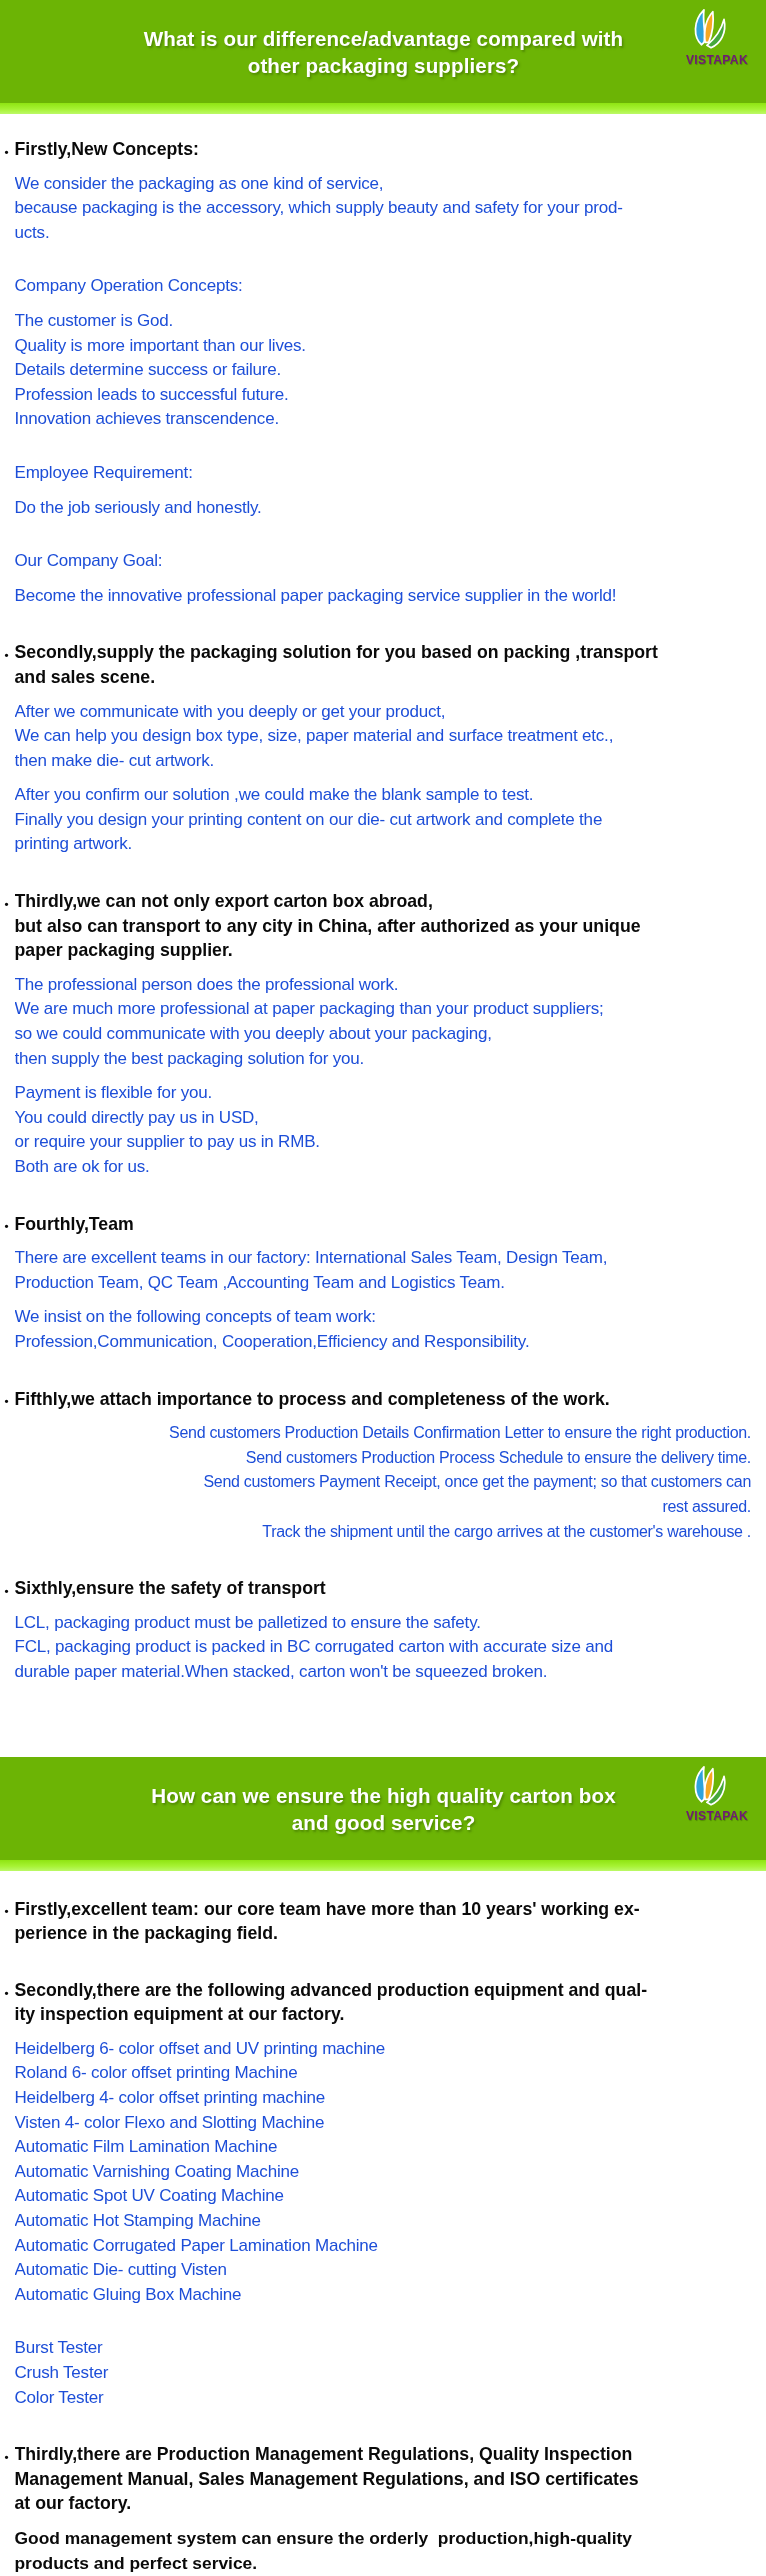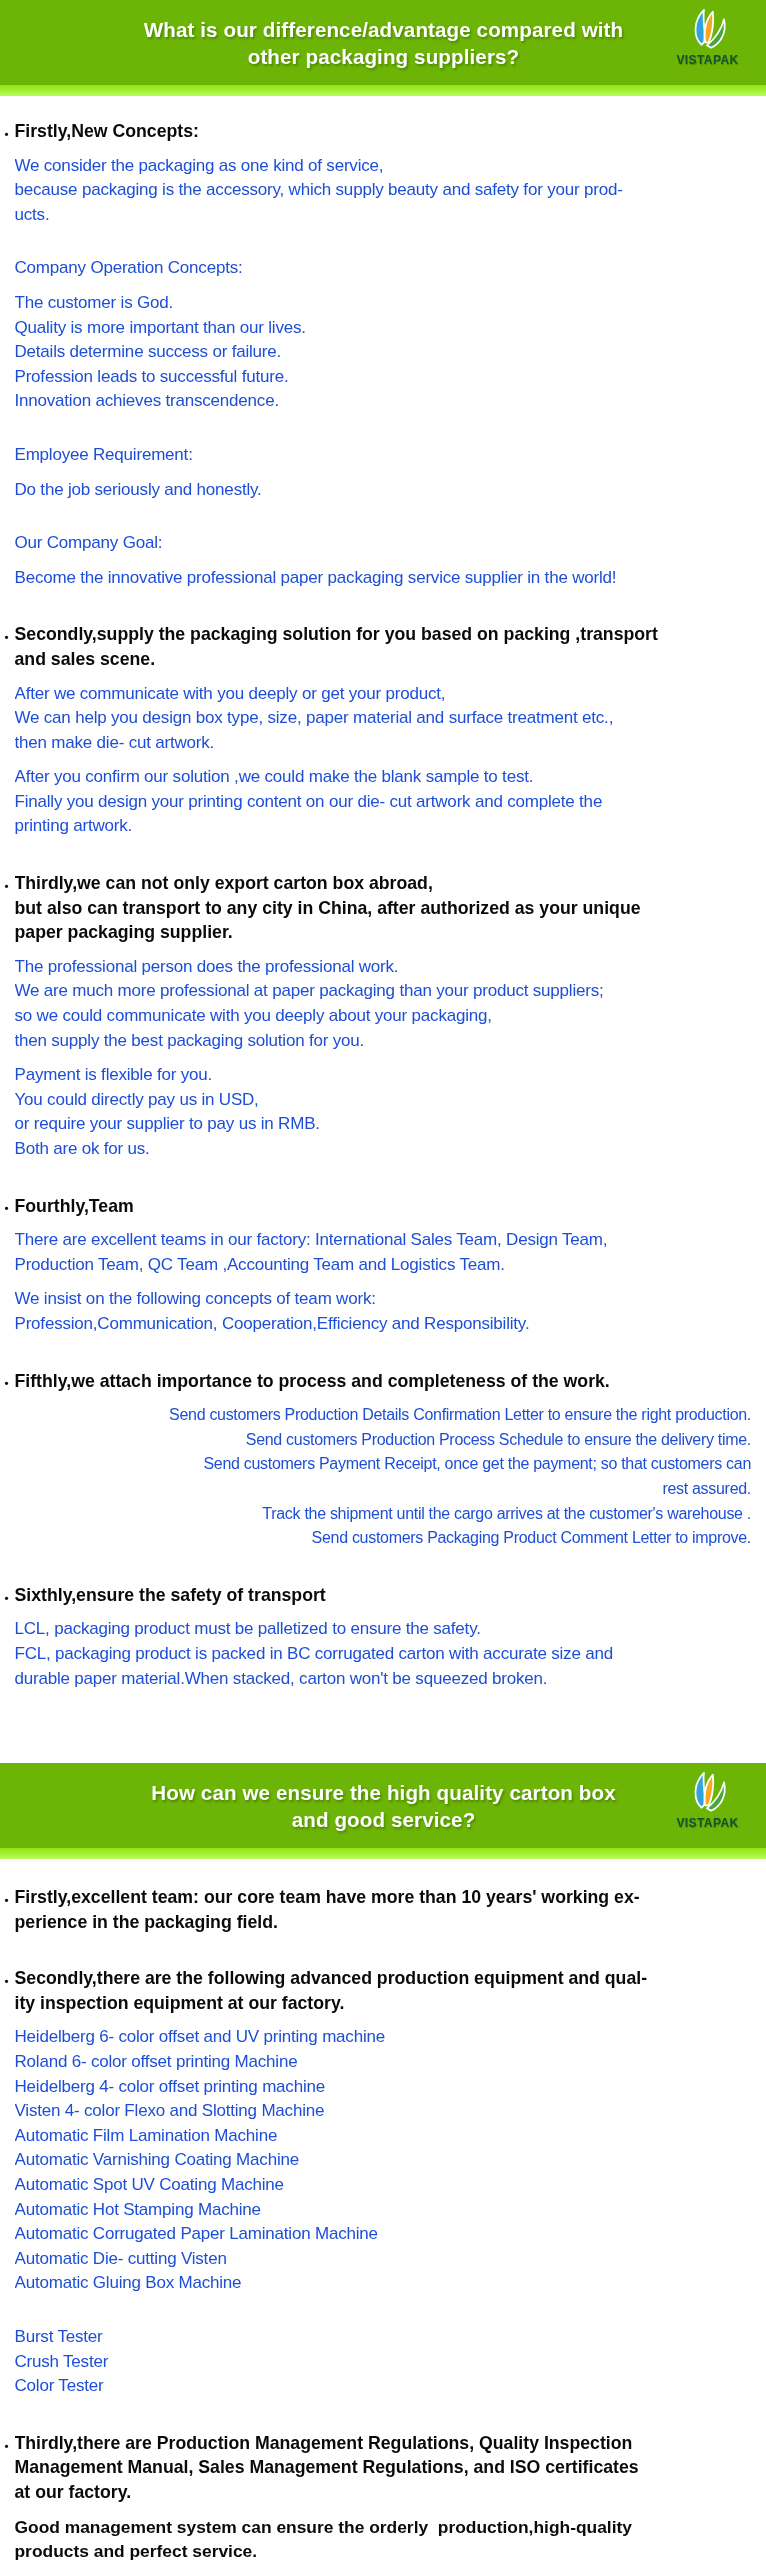--- a/index.html
+++ b/index.html
@@ -4,33 +4,33 @@
 <style>
   html,body{margin:0;padding:0;}
   body{
     width:767px;height:2576px;overflow:hidden;background:#ffffff;
     font-family:"Liberation Sans","DejaVu Sans",sans-serif;
     -webkit-font-smoothing:antialiased;
   }
   .page{width:767px;position:relative;}
 
   
-  .banner{position:relative;height:85px;background:#6CB405;display:flex;align-items:center;}
+  .banner{position:relative;height:103px;background:#6CB405;display:flex;align-items:center;}
   .banner-strip{height:11px;background:linear-gradient(180deg,#8FE412 0%,#A6F233 55%,#BCF968 100%);}
   .banner-title{
     flex:1;text-align:center;color:#ffffff;font-weight:bold;
     font-size:20.6px;line-height:27px;letter-spacing:0.1px;
     text-shadow:1.4px 2.2px 2.2px rgba(45,85,0,0.45);
     padding-top:1.4px;
   }
   .banner-logo{position:absolute;right:19px;top:7.2px;width:81px;text-align:center;line-height:0;}
   .banner-logo svg{width:45px;height:46px;}
   .logo-word{
-    display:block;color:#14532d;font-weight:bold;font-size:12px;line-height:13px;
-    letter-spacing:0.4px;margin-top:0.7px;text-shadow:0.7px 0.7px 0.7px rgba(45,85,0,0.4);
+    display:block;color:#701a75;font-weight:bold;font-size:12px;line-height:13px;
+    letter-spacing:0.4px;margin-top:0.7px;text-shadow:0.7px 0.7px 0.7px rgba(45,85,0,0.4);text-align:right;
   }
 
   
   .content{padding:0 16px 0 14.5px;}
   .block .line{white-space:pre;overflow:hidden;}
   .heading{
     position:relative;font-weight:bold;color:#0a0a0a;
     font-size:17.7px;line-height:24.6px;margin-top:32px;
   }
   .content .heading:first-child{margin-top:23px;}
@@ -147,21 +147,20 @@
       <div class="block heading">
         <span class="bullet">•</span>
         <div class="line">Fifthly,we attach importance to process and completeness of the work.</div>
       </div>
       <div class="block para small">
         <div class="line">Send customers Production Details Confirmation Letter to ensure the right production.</div>
         <div class="line">Send customers Production Process Schedule to ensure the delivery time.</div>
         <div class="line">Send customers Payment Receipt, once get the payment; so that customers can</div>
         <div class="line">rest assured.</div>
         <div class="line">Track the shipment until the cargo arrives at the customer's warehouse .</div>
-        <div class="line">Send customers Packaging Product Comment Letter to improve.</div>
       </div>
       <div class="block heading">
         <span class="bullet">•</span>
         <div class="line">Sixthly,ensure the safety of transport</div>
       </div>
       <div class="block para">
         <div class="line">LCL, packaging product must be palletized to ensure the safety.</div>
         <div class="line">FCL, packaging product is packed in BC corrugated carton with accurate size and</div>
         <div class="line">durable paper material.When stacked, carton won't be squeezed broken.</div>
       </div>

